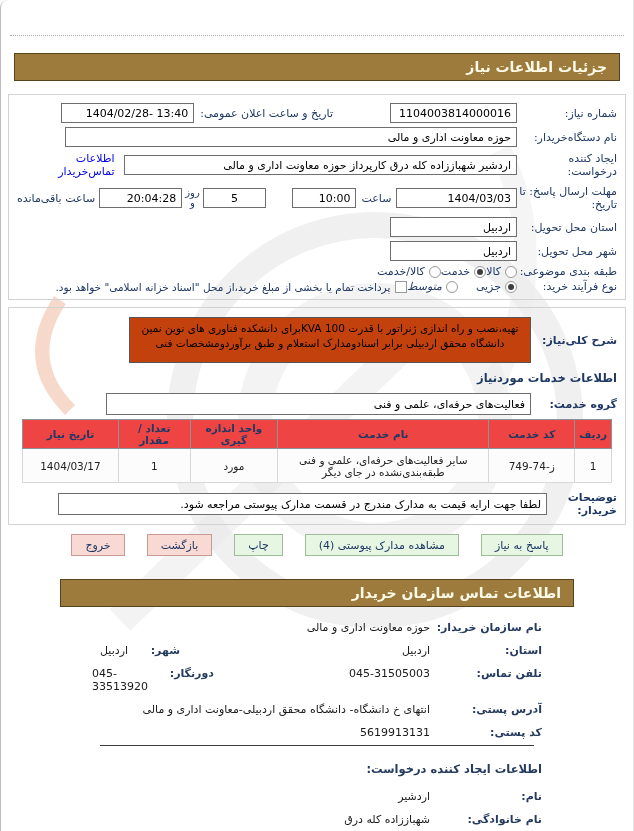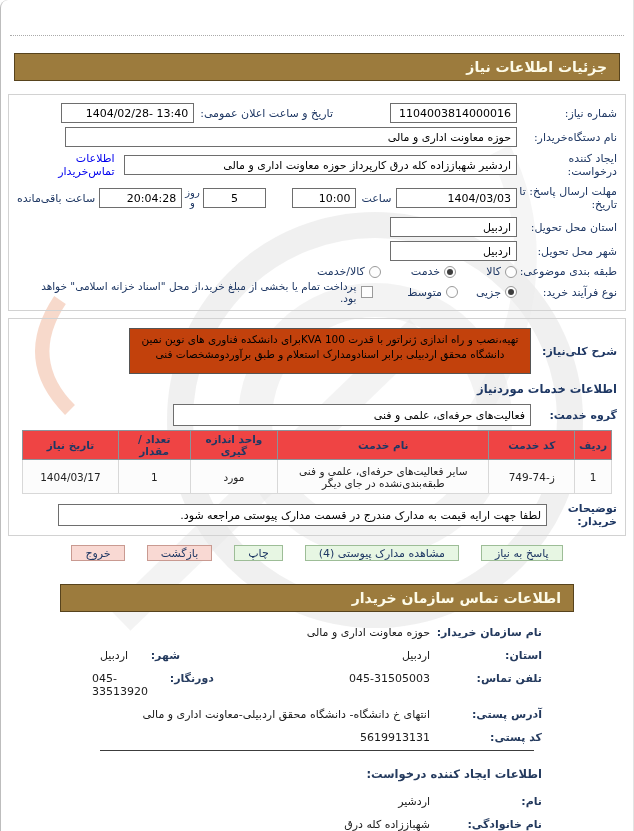--- a/index.html
+++ b/index.html
@@ -43,39 +43,39 @@
   }
   .radio.sel { position: relative; }
   .radio.sel::after {
     content: ''; position: absolute; width: 6px; height: 6px; border-radius: 50%;
     background: #3d3d3d; top: 2px; right: 2px;
   }
   .checkbox {
     width: 12px; height: 12px; border: 1px solid #9a9a9a; background: #fdfdfd;
     display: inline-block; flex-shrink: 0; margin-left: 5px;
   }
-  .opt { display: flex; align-items: center; margin-left: 30px; }
+  .opt { display: flex; align-items: center; }
   .opt .olabel { font-size: 11px; color: #1f3864; }
   .textarea {
     border: 1px solid #555; background: #c2410c; font-size: 10.5px;
     padding: 3px 6px; line-height: 15px; text-align: center;
   }
   .sec-head { color: #1f3864; font-size: 11.5px; font-weight: bold; margin: 8px 0 8px 0; }
   table.svc { border-collapse: collapse; width: 590px; margin: 4px auto 8px auto; font-size: 10.5px; }
   table.svc th {
     background: #ef4444; color: #1f3864; font-weight: bold; font-size: 10.5px;
     border: 1px solid #8a949b; padding: 2px 4px; height: 19px;
   }
   table.svc td {
     border: 1px solid #d8d8d8; background: #fcfcfc; text-align: center;
     padding: 2px 4px; height: 34px; color: #222;
   }
   .btn-row { display: flex; justify-content: center; gap: 22px; margin-top: 9px; }
   .btn {
-    height: 16px; font-size: 11px; color: #1f3864; padding: 0 13px;
+    height: 22px; font-size: 11px; color: #1f3864; padding: 0 13px;
     display: flex; align-items: center; cursor: pointer;
     font-family: "DejaVu Sans", sans-serif;
   }
   .btn.green { background: #e7f6e3; border: 1px solid #9dbd97; }
   .btn.pink  { background: #f9d9d3; border: 1px solid #c99a91; }
   .bar2 { margin: 23px 52px 0 52px; }
   .contact { margin: 14px 84px 0 84px; }
   .crow { display: flex; align-items: flex-start; margin-bottom: 10px; font-size: 11px; }
   .crow .clbl { color: #243a5e; font-weight: bold; width: 112px; flex-shrink: 0; }
   .crow .cval { color: #1a1a1a; }
@@ -162,43 +162,43 @@
         <span class="olabel">کالا/خدمت</span>
       </span>
     </div>
 
     <div class="row" style="margin-bottom:0;">
       <span class="lbl w100">نوع فرآیند خرید:</span>
       <span class="opt" style="margin-left:18px;">
         <span class="radio sel"></span>
         <span class="olabel">جزیی</span>
       </span>
-      <span class="opt" style="margin-left:34px;">
+      <span class="opt" style="font-style:italic;">
         <span class="radio"></span>
         <span class="olabel">متوسط</span>
       </span>
-      <span class="opt" style="margin-left:11px;">
+      <span class="opt" style="margin-left:0;">
         <span class="checkbox"></span>
         <span class="olabel" style="font-size:10.5px;">پرداخت تمام یا بخشی از  مبلغ  خرید،از محل "اسناد  خزانه  اسلامی" خواهد بود.</span>
       </span>
     </div>
   </div>
 
   <div class="panel" style="margin-top:7px; padding-top:9px;">
 
     <div class="row" style="align-items:center;">
       <span class="lbl b" style="width:86px;">شرح کلی‌نیاز:</span>
       <div class="textarea" style="width:402px; height:46px;">تهیه،نصب و راه اندازی  ژنراتور با قدرت 100 KVAبرای دانشکده  فناوری های  نوین  نمین  دانشگاه محقق اردبیلی  برابر اسنادومدارک استعلام و طبق  برآوردومشخصات فنی</div>
     </div>
 
     <div class="sec-head">اطلاعات خدمات موردنیاز</div>
 
     <div class="row">
       <span class="lbl b" style="width:86px;">گروه خدمت:</span>
-      <div class="field" style="width:358px; height:22px;">فعالیت‌های حرفه‌ای، علمی و فنی</div>
+      <div class="field" style="width:425px; height:22px;">فعالیت‌های حرفه‌ای، علمی و فنی</div>
     </div>
 
     <table class="svc">
       <thead>
         <tr>
           <th style="width:36px;">ردیف</th>
           <th style="width:86px;">کد خدمت</th>
           <th style="width:212px;">نام خدمت</th>
           <th style="width:88px;">واحد اندازه گیری</th>
           <th style="width:72px;">تعداد / مقدار</th>

